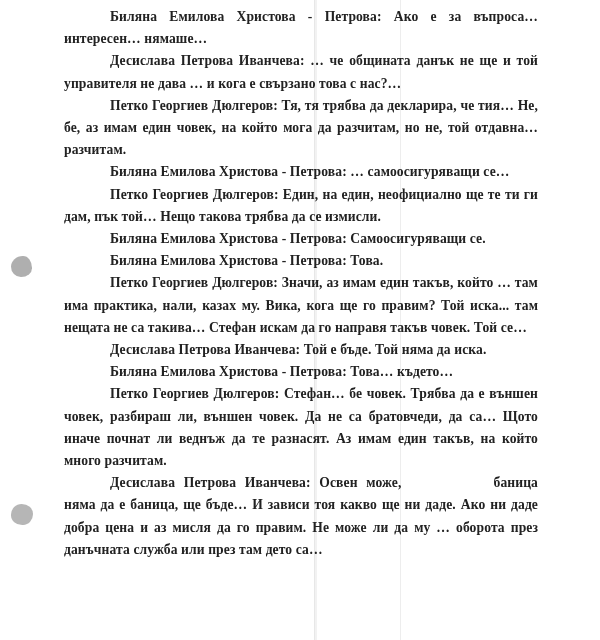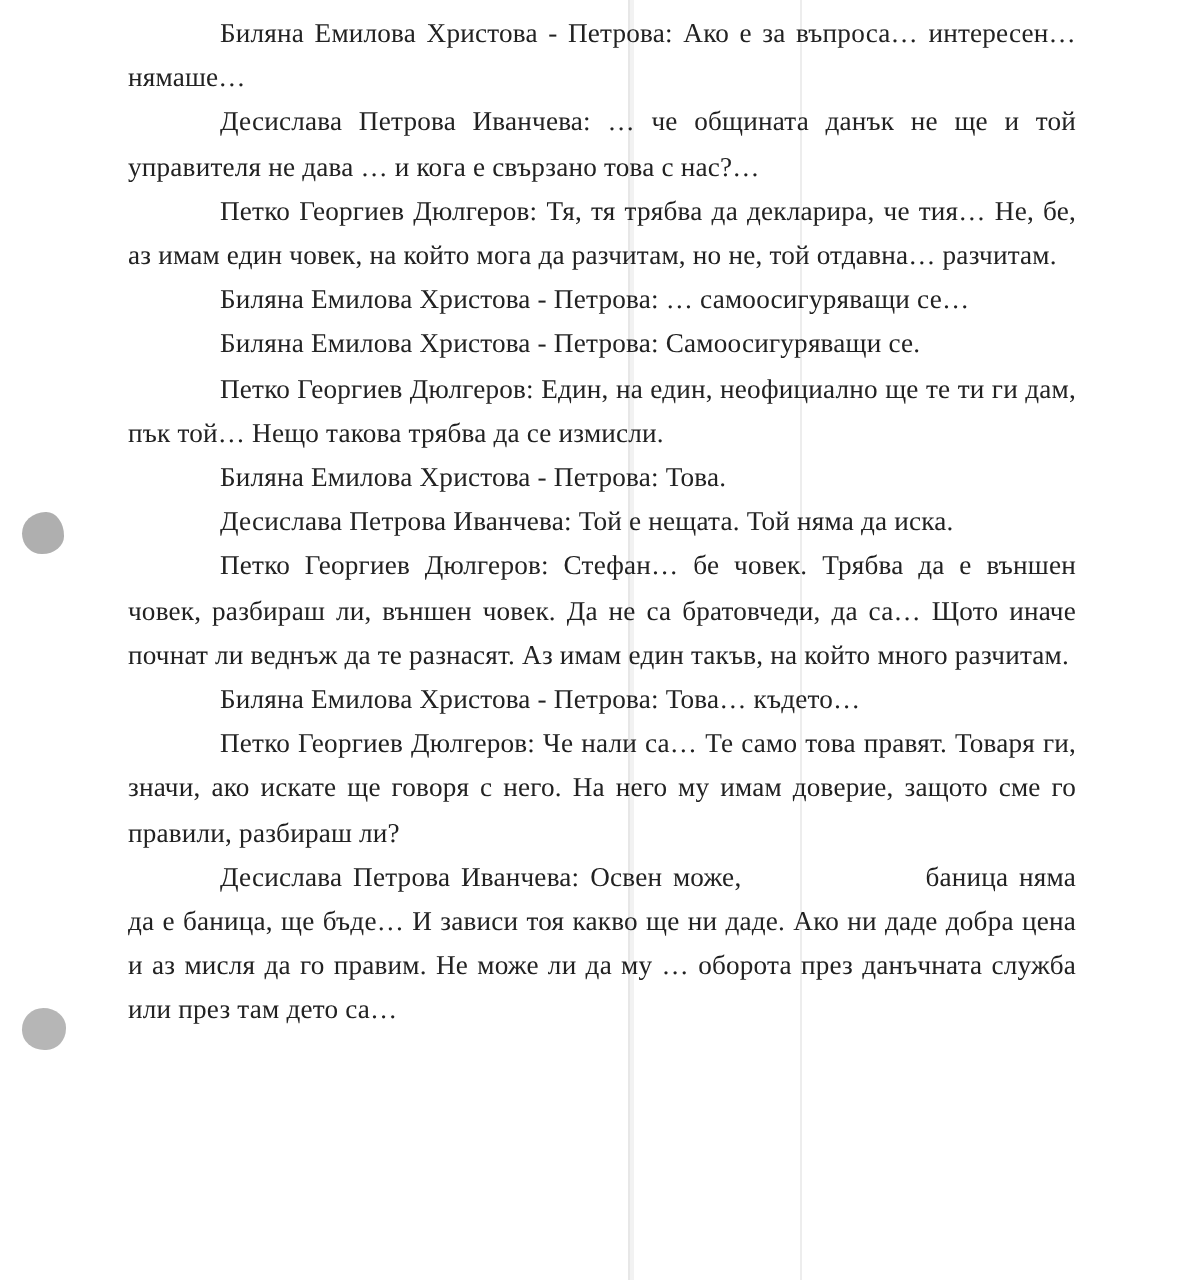--- a/index.html
+++ b/index.html
@@ -13,20 +13,21 @@
     font-family: "Liberation Serif", "DejaVu Serif", serif;
     overflow: hidden;
   }
 
   #page {
     position: relative;
     width: 600px;
     height: 640px;
     background: #ffffff;
     overflow: hidden;
+    font-weight: bold;
   }
 
   
   .scanline {
     position: absolute;
     top: 0;
     bottom: 0;
     width: 1px;
     pointer-events: none;
   }
@@ -111,47 +112,47 @@
 
     <p class="para">
       <span class="speaker">Петко Георгиев Дюлгеров:</span><span> Тя, тя трябва да декларира, че тия… Не, бе, аз имам един човек, на който мога да разчитам, но не, той отдавна… разчитам.</span>
     </p>
 
     <p class="para">
       <span class="speaker">Биляна Емилова Христова - Петрова:</span><span> … самоосигуряващи се…</span>
     </p>
 
     <p class="para">
-      <span class="speaker">Биляна Емилова Христова - Петрова:</span><span> Самоосигуряващи се.</span>
+      <span class="speaker">Петко Георгиев Дюлгеров:</span><span> Един, на един, неофициално ще те ти ги дам, пък той… Нещо такова трябва да се измисли.</span>
     </p>
 
     <p class="para">
-      <span class="speaker">Петко Георгиев Дюлгеров:</span><span> Един, на един, неофициално ще те ти ги дам, пък той… Нещо такова трябва да се измисли.</span>
+      <span class="speaker">Биляна Емилова Христова - Петрова:</span><span> Самоосигуряващи се.</span>
     </p>
 
 
     <p class="para">
       <span class="speaker">Биляна Емилова Христова - Петрова:</span><span> Това.</span>
     </p>
 
-
     <p class="para">
-      <span class="speaker">Десислава Петрова Иванчева:</span><span> Той е нещата. Той няма да иска.</span>
+      <span class="speaker">Петко Георгиев Дюлгеров:</span><span> Значи, аз имам един такъв, който … там има практика, нали, казах му. Вика, кога ще го правим? Той иска... там нещата не са такива… Стефан искам да го направя такъв човек.  Той се…</span>
     </p>
 
     <p class="para">
-      <span class="speaker">Петко Георгиев Дюлгеров:</span><span> Стефан… бе човек. Трябва да е външен човек, разбираш ли, външен човек. Да не са братовчеди, да са… Щото иначе почнат ли веднъж да те разнасят. Аз имам един такъв, на който много разчитам.</span>
+      <span class="speaker">Десислава Петрова Иванчева:</span><span> Той е бъде. Той няма да иска.</span>
     </p>
 
     <p class="para">
       <span class="speaker">Биляна Емилова Христова - Петрова:</span><span> Това… където…</span>
     </p>
 
     <p class="para">
-      <span class="speaker">Петко Георгиев Дюлгеров:</span><span> Че нали са… Те само това правят. Товаря ги, значи, ако искате ще говоря с него. На него му имам доверие, защото сме го правили, разбираш ли?</span>
+      <span class="speaker">Петко Георгиев Дюлгеров:</span><span> Стефан… бе човек. Трябва да е външен човек, разбираш ли, външен човек. Да не са братовчеди, да са… Щото иначе почнат ли веднъж да те разнасят. Аз имам един такъв, на който много разчитам.</span>
     </p>
+
 
     <p class="para">
       <span class="speaker">Десислава Петрова Иванчева:</span><span> Освен може,</span><span class="gap"></span><span>баница няма да е баница, ще бъде… И зависи тоя какво ще ни даде. Ако ни даде добра цена и аз мисля да го правим. Не може ли да му … оборота през данъчната служба или през там дето са…</span>
     </p>
 
   </div>
 </div>
 
 </body></html>

